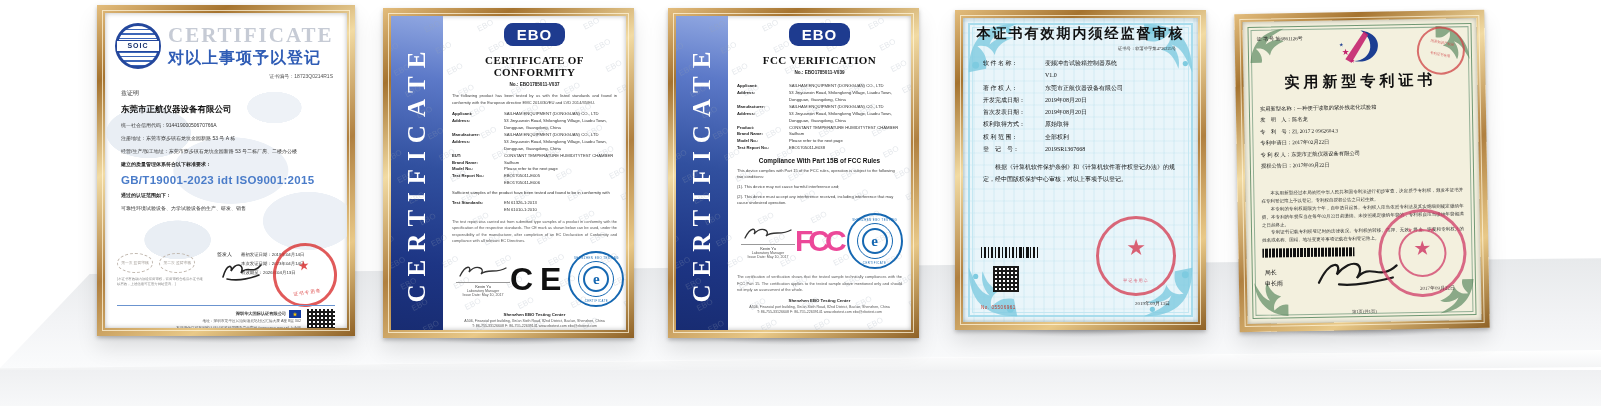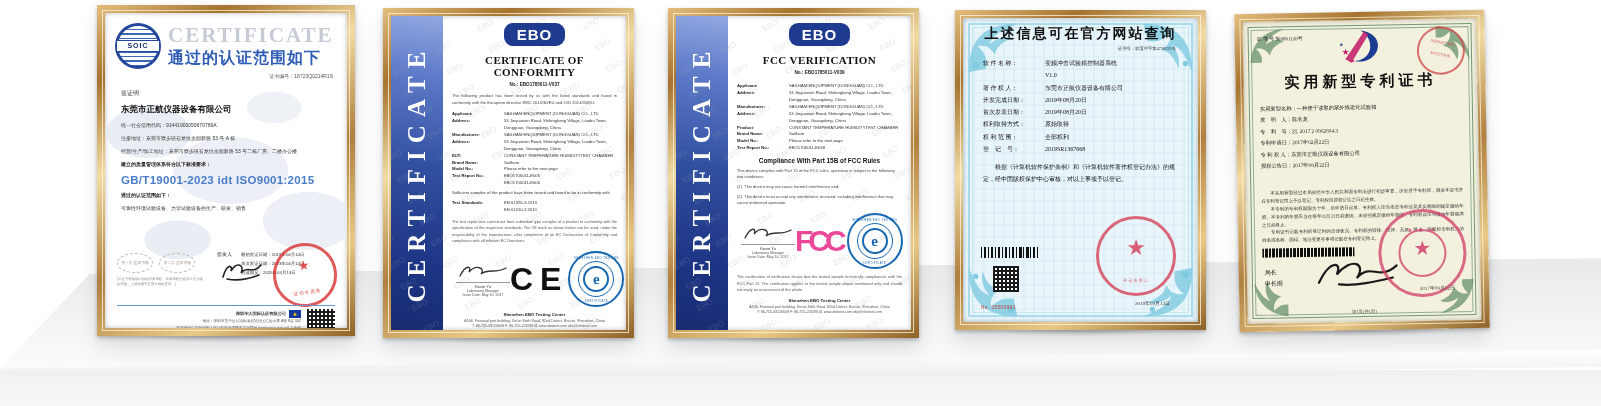--- a/index.html
+++ b/index.html
@@ -146,21 +146,21 @@
 
   <div id="c1" class="frame">
     <div class="page">
       <div class="map-wm"></div>
       <div class="c1head">
         <div class="c1logo">
           <span class="c1logo-band">SOIC</span>
         </div>
         <div class="c1titles">
           <div class="c1t-en">CERTIFICATE</div>
-          <div class="c1t-zh">通过的认证范围如下</div>
+          <div class="c1t-zh">对以上事项予以登记</div>
         </div>
       </div>
       <div class="c1no">证书编号：18723Q0214R1S</div>
       <div class="c1body">
         <div class="c1intro">兹证明</div>
         <div class="c1company">东莞市正航仪器设备有限公司</div>
         <div class="c1line">统一社会信用代码：91441900050670766A</div>
         <div class="c1line">注册地址：东莞市寮步镇石龙坑金园新路 53 号 A 栋</div>
         <div class="c1line">经营/生产/加工地址：东莞市寮步镇石龙坑金园新路 53 号二栋厂房、二楼办公楼</div>
         <div class="c1line c1boldline">建立的质量管理体系符合以下标准要求：</div>
@@ -381,21 +381,21 @@
       <svg class="lace" style="right:4px;bottom:4px;transform:rotate(180deg);" viewBox="0 0 60 60">
           <path d="M2 58 C2 20 20 2 58 2 C40 10 30 14 26 26 C34 18 46 16 54 18 C42 22 34 28 32 38 C28 30 22 26 12 28 C20 34 24 42 22 54 Z" fill="#7ecbe0" opacity=".8"></path>
           <circle cx="10" cy="50" r="4" fill="#7ecbe0"></circle>
           <circle cx="48" cy="10" r="3" fill="#7ecbe0"></circle>
         </svg>
       <svg class="lace" style="left:4px;bottom:4px;transform:rotate(270deg);" viewBox="0 0 60 60">
           <path d="M2 58 C2 20 20 2 58 2 C40 10 30 14 26 26 C34 18 46 16 54 18 C42 22 34 28 32 38 C28 30 22 26 12 28 C20 34 24 42 22 54 Z" fill="#7ecbe0" opacity=".8"></path>
           <circle cx="10" cy="50" r="4" fill="#7ecbe0"></circle>
           <circle cx="48" cy="10" r="3" fill="#7ecbe0"></circle>
         </svg>
-      <div class="c4title">上述信息可在官方网站查询</div>
+      <div class="c4title">本证书有效期内须经监督审核</div>
       <div class="c4no">证书号：软著登字第4736225号</div>
       <div class="c4rows">
         <div class="c4row">
             <span class="lb">软 件 名 称：</span>
             <span>变频冲击试验箱控制器系统</span>
           </div>
         <div class="c4row">
             <span class="lb"></span>
             <span>V1.0</span>
           </div>

